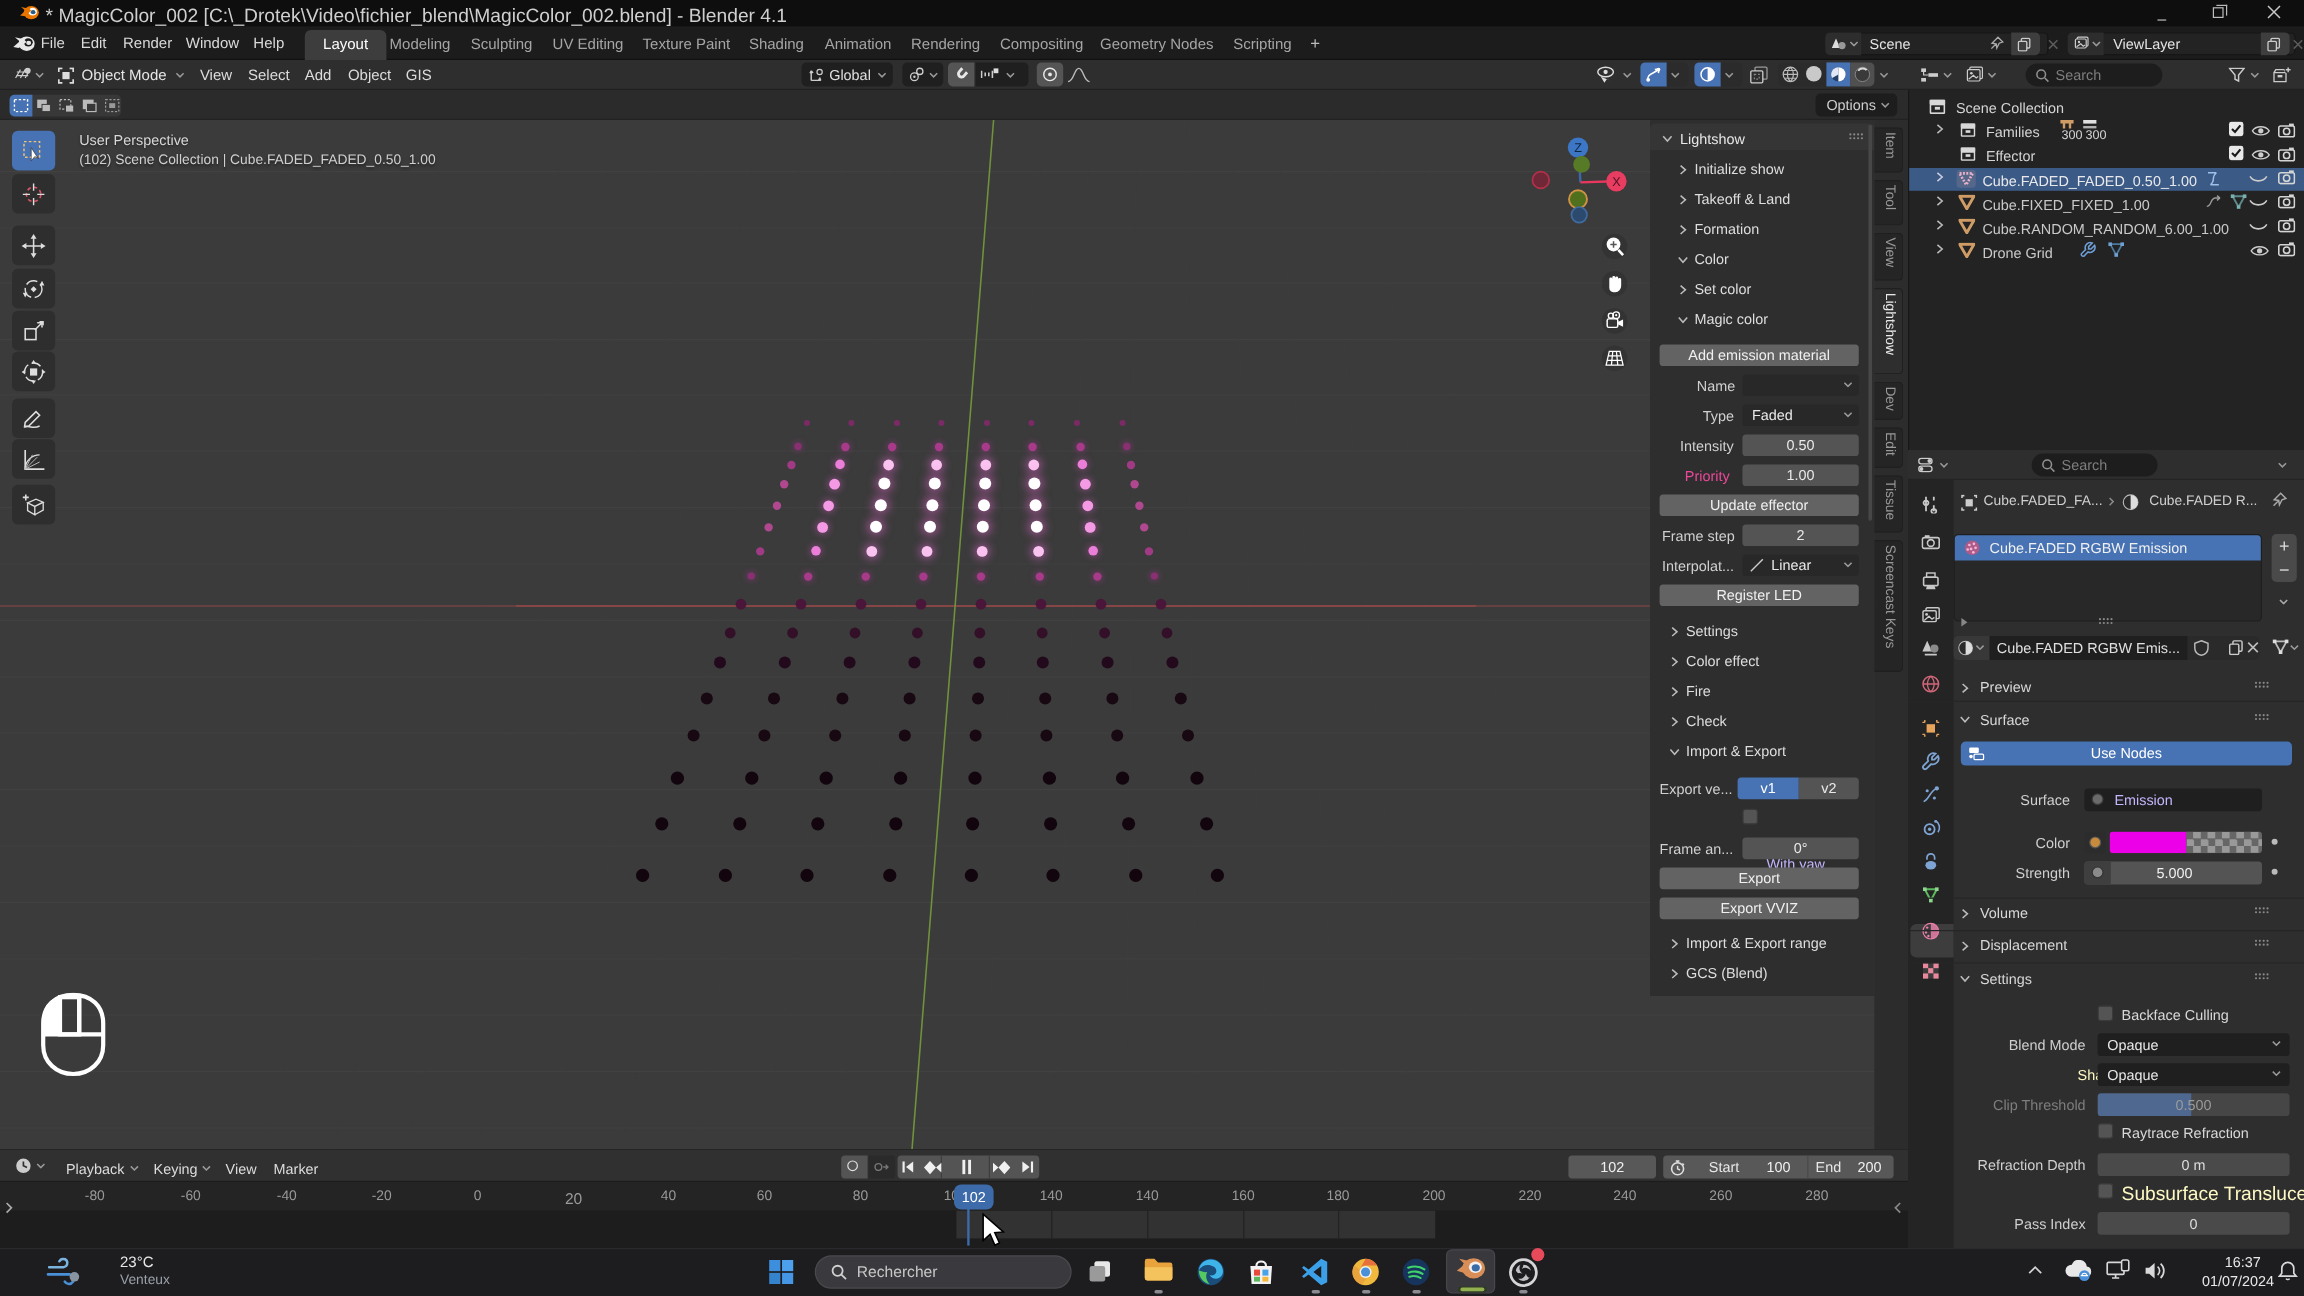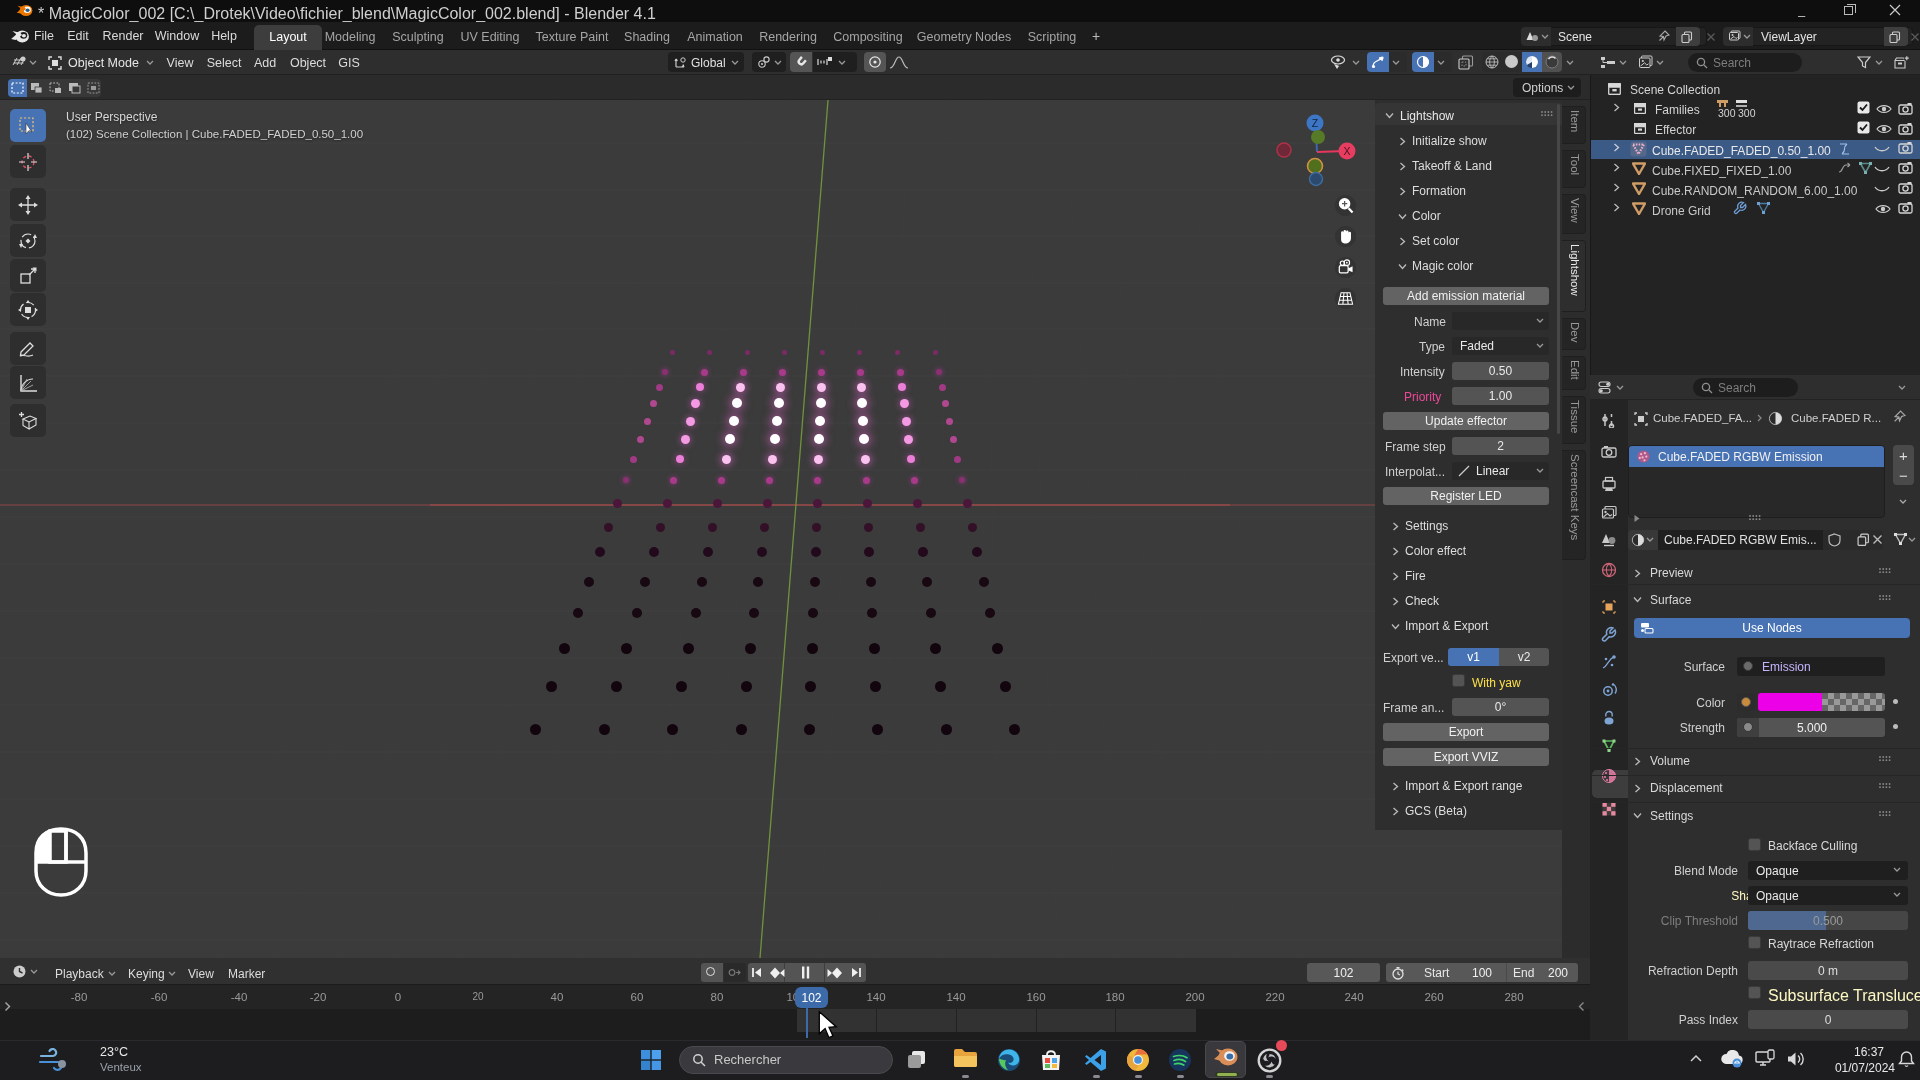--- a/index.html
+++ b/index.html
@@ -622,33 +622,33 @@
   </svg>
 <div class="tx" style="left:1405px;top:595px;color:#dedede;font-size:12px">Check</div>
 <svg class="ab" style="left:1391px;top:623px" width="9" height="7" viewBox="0 0 9 7">
     <path d="M1 1.5 L4.5 5.5 L8 1.5" stroke="#bbb" stroke-width="1.3" fill="none"></path>
   </svg>
 <div class="tx" style="left:1405px;top:620px;color:#dedede;font-size:12px">Import &amp; Export</div>
 <div class="tx" style="left:1383px;top:652px;color:#d0d0d0;font-size:12px">Export ve...</div>
 <div class="fld" style="left:1448px;top:648px;width:51px;height:18px;background:#4772b3;border-radius:3px 0 0 3px;color:#fff">v1</div>
 <div class="fld" style="left:1499px;top:648px;width:50px;height:18px;background:#545454;border-radius:0 3px 3px 0">v2</div>
 <div class="ab" style="left:1452px;top:674px;width:13px;height:13px;background:#545454;border-radius:2.5px;border:1px solid #3a3a3a"></div>
-<div class="tx" style="left:1472px;top:677px;color:#fde047;font-size:12px">With yaw</div>
+<div class="tx" style="left:1472px;top:714px;color:#c4b5fd;font-size:12px">With yaw</div>
 <div class="tx" style="left:1383px;top:702px;color:#d0d0d0;font-size:12px">Frame an...</div>
 <div class="fld" style="left:1452px;top:698px;width:97px;height:18px">0°</div>
 <div class="fld" style="left:1383px;top:723px;width:166px;height:18px;background:#636363;color:#f0f0f0">Export</div>
 <div class="fld" style="left:1383px;top:748px;width:166px;height:18px;background:#636363;color:#f0f0f0">Export VVIZ</div>
 <svg class="ab" style="left:1392px;top:782px" width="7" height="9" viewBox="0 0 7 9">
     <path d="M1.5 1 L5.5 4.5 L1.5 8" stroke="#bbb" stroke-width="1.3" fill="none"></path>
   </svg>
 <div class="tx" style="left:1405px;top:780px;color:#dedede;font-size:12px">Import &amp; Export range</div>
 <svg class="ab" style="left:1392px;top:807px" width="7" height="9" viewBox="0 0 7 9">
     <path d="M1.5 1 L5.5 4.5 L1.5 8" stroke="#bbb" stroke-width="1.3" fill="none"></path>
   </svg>
-<div class="tx" style="left:1405px;top:805px;color:#dedede;font-size:12px">GCS (Beta)</div>
+<div class="tx" style="left:1405px;top:805px;color:#dedede;font-size:12px">GCS (Blend)</div>
 <div class="ab" style="left:1557px;top:104px;width:3px;height:330px;background:#474747;border-radius:2px"></div>
 <div class="ab" style="left:1562px;top:100px;width:28px;height:858px;background:#2c2c2c"></div>
 <div class="ab" style="left:1562px;top:106px;width:24px;height:38px;background:#252525;border-radius:0 4px 4px 0;border:1px solid #1f1f1f;border-left:none"></div>
 <div class="tx" style="left:1568px;top:110px;color:#999;font-size:11.5px;writing-mode:vertical-rl;white-space:nowrap">Item</div>
 <div class="ab" style="left:1562px;top:150px;width:24px;height:38px;background:#252525;border-radius:0 4px 4px 0;border:1px solid #1f1f1f;border-left:none"></div>
 <div class="tx" style="left:1568px;top:154px;color:#999;font-size:11.5px;writing-mode:vertical-rl;white-space:nowrap">Tool</div>
 <div class="ab" style="left:1562px;top:194px;width:24px;height:40px;background:#252525;border-radius:0 4px 4px 0;border:1px solid #1f1f1f;border-left:none"></div>
 <div class="tx" style="left:1568px;top:198px;color:#999;font-size:11.5px;writing-mode:vertical-rl;white-space:nowrap">View</div>
 <div class="ab" style="left:1562px;top:240px;width:24px;height:72px;background:#2e2e2e;border-radius:0 4px 4px 0;border:1px solid #1f1f1f;border-left:none"></div>
 <div class="tx" style="left:1568px;top:244px;color:#e8e8e8;font-size:11.5px;writing-mode:vertical-rl;white-space:nowrap">Lightshow</div>
@@ -1263,21 +1263,21 @@
 <div class="tx" style="left:1513px;top:967px;color:#e8e8e8">End</div>
 <div class="tx" style="left:1558px;top:967px;color:#f0f0f0;transform:translateX(-50%)">200</div>
 <div class="ab" style="left:0;top:985px;width:1590px;height:24px;background:#242424"></div>
 <div class="ab" style="left:0;top:1009px;width:1590px;height:31px;background:#1d1d1d"></div>
 <div class="ab" style="left:797px;top:1009px;width:399px;height:23px;background:#323233"></div>
 <div class="tx" style="left:79px;top:992px;transform:translateX(-50%);color:#9a9a9a;font-size:11.5px">-80</div>
 <div class="tx" style="left:159px;top:992px;transform:translateX(-50%);color:#9a9a9a;font-size:11.5px">-60</div>
 <div class="tx" style="left:239px;top:992px;transform:translateX(-50%);color:#9a9a9a;font-size:11.5px">-40</div>
 <div class="tx" style="left:318px;top:992px;transform:translateX(-50%);color:#9a9a9a;font-size:11.5px">-20</div>
 <div class="tx" style="left:398px;top:992px;transform:translateX(-50%);color:#9a9a9a;font-size:11.5px">0</div>
-<div class="tx" style="left:478px;top:992px;transform:translateX(-50%);color:#9a9a9a;font-size:10px">20</div>
+<div class="tx" style="left:478px;top:992px;transform:translateX(-50%);color:#9a9a9a;font-size:13px">20</div>
 <div class="tx" style="left:557px;top:992px;transform:translateX(-50%);color:#9a9a9a;font-size:11.5px">40</div>
 <div class="tx" style="left:637px;top:992px;transform:translateX(-50%);color:#9a9a9a;font-size:11.5px">60</div>
 <div class="tx" style="left:717px;top:992px;transform:translateX(-50%);color:#9a9a9a;font-size:11.5px">80</div>
 <div class="tx" style="left:796px;top:992px;transform:translateX(-50%);color:#9a9a9a;font-size:11.5px">100</div>
 <div class="tx" style="left:876px;top:992px;transform:translateX(-50%);color:#9a9a9a;font-size:11.5px">140</div>
 <div class="tx" style="left:956px;top:992px;transform:translateX(-50%);color:#9a9a9a;font-size:11.5px">140</div>
 <div class="tx" style="left:1036px;top:992px;transform:translateX(-50%);color:#9a9a9a;font-size:11.5px">160</div>
 <div class="tx" style="left:1115px;top:992px;transform:translateX(-50%);color:#9a9a9a;font-size:11.5px">180</div>
 <div class="tx" style="left:1195px;top:992px;transform:translateX(-50%);color:#9a9a9a;font-size:11.5px">200</div>
 <div class="tx" style="left:1275px;top:992px;transform:translateX(-50%);color:#9a9a9a;font-size:11.5px">220</div>

